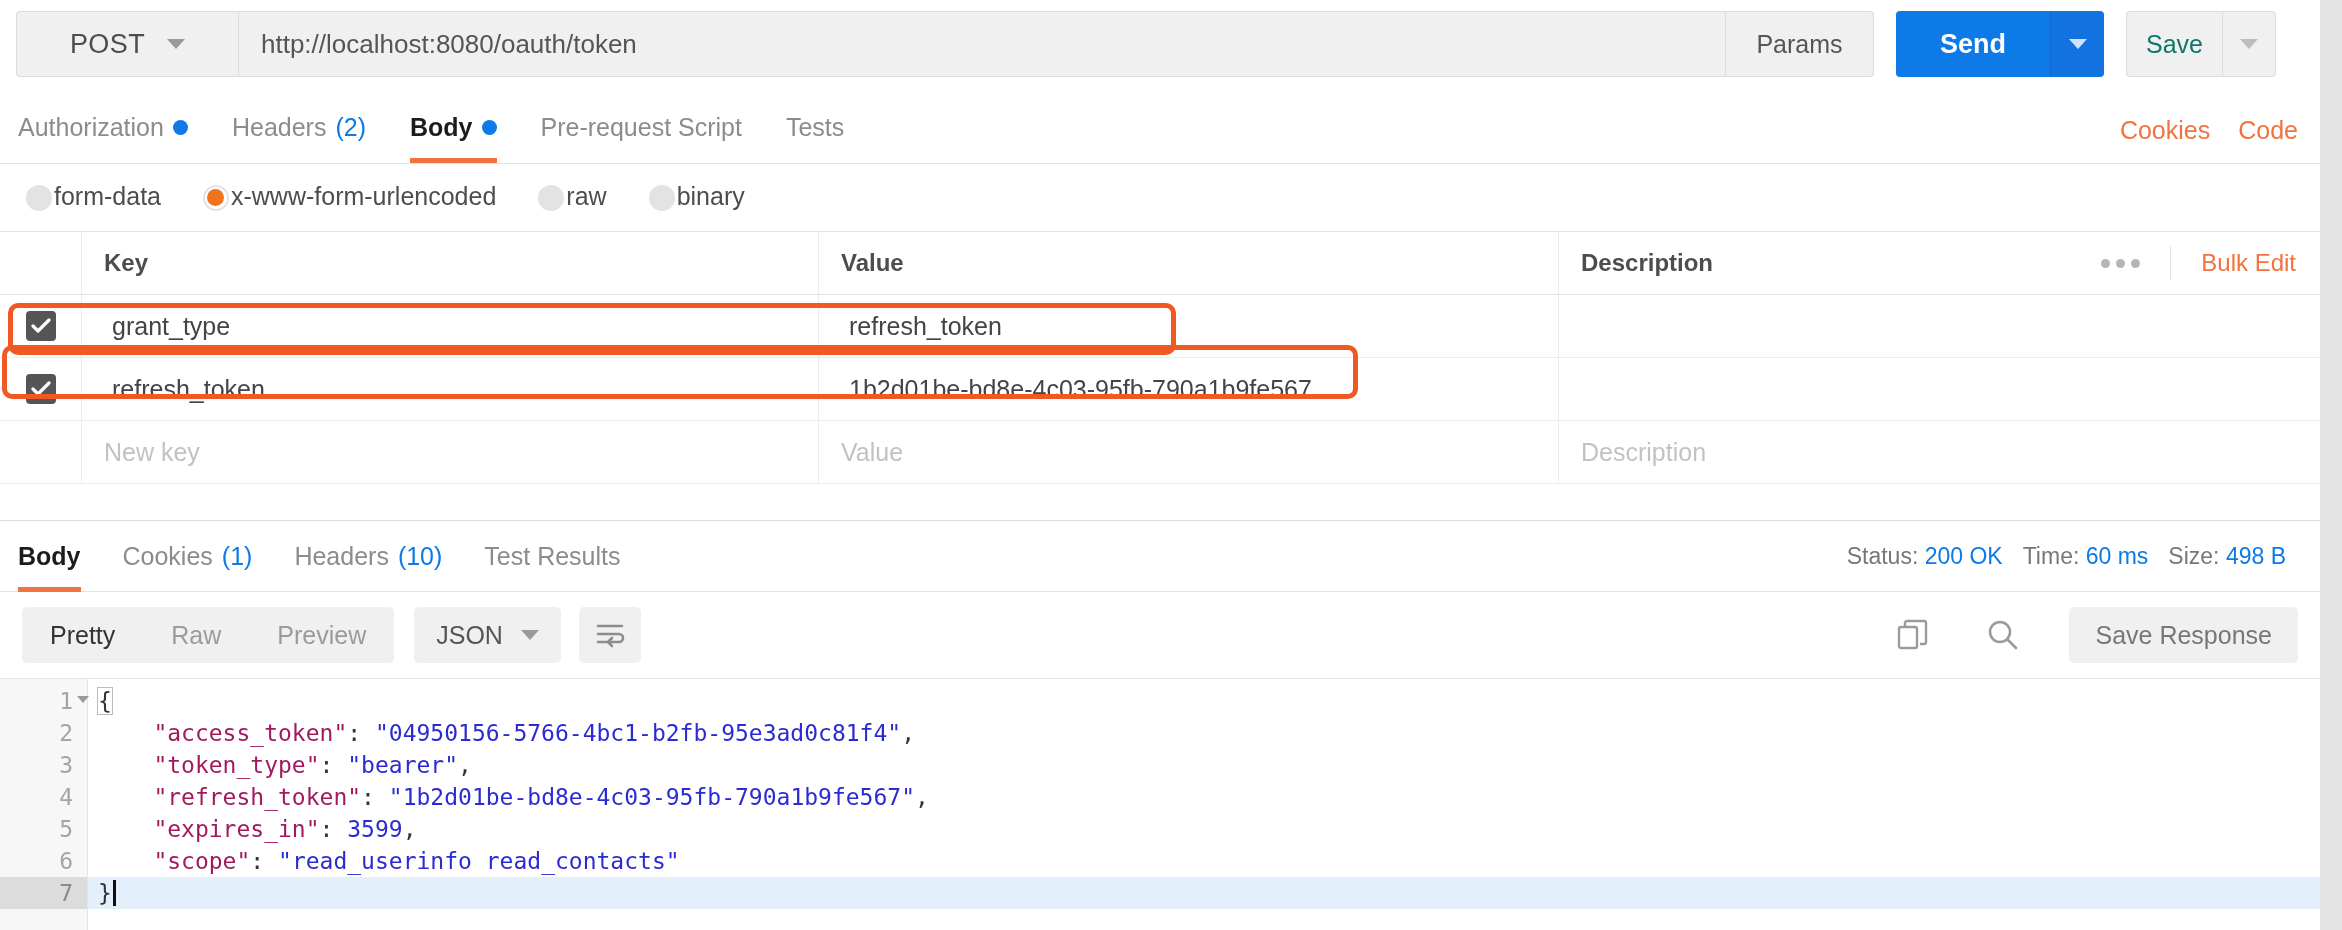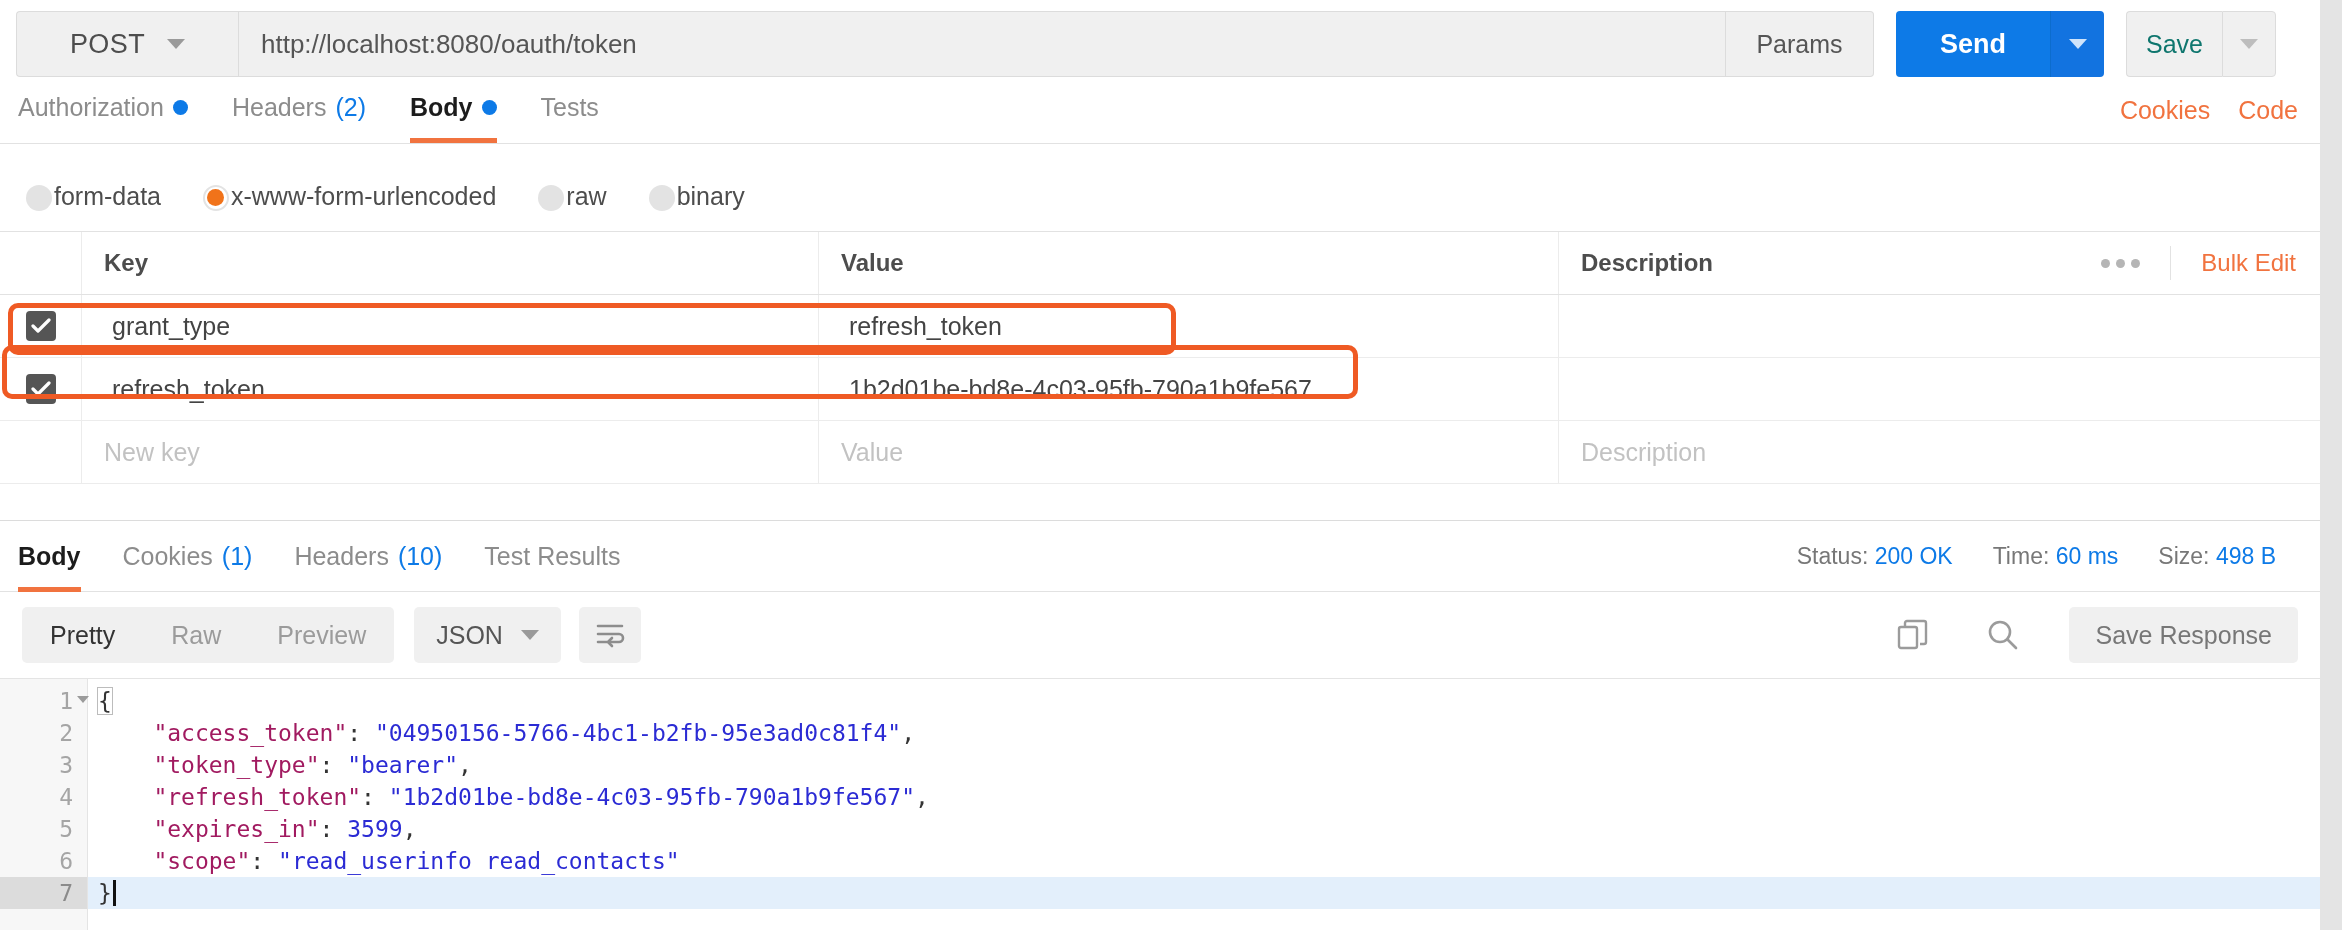--- a/index.html
+++ b/index.html
@@ -66,21 +66,21 @@
   }
   .save-btn span { font-size:25px;color:#0f766e; }
   .save-caret {
     width:54px;height:66px;background:#f0f0f0;border:1px solid #dcdcdc;
     border-radius:0 4px 4px 0;display:flex;align-items:center;justify-content:center;cursor:pointer;
   }
   .save-caret .chev { border-top-color:#bdbdbd; }
 
   
   .req-tabs {
-    position:absolute; left:0; top:72px; width:2320px; height:72px;
+    position:absolute; left:0; top:92px; width:2320px; height:72px;
     border-bottom:1px solid #e2e2e2;
     display:flex; align-items:flex-end;
   }
   .req-tab {
     height:72px; display:flex; align-items:center; gap:9px;
     padding:0 0 0 0; margin-right:44px; cursor:pointer; position:relative;
     font-size:25px; color:#8c8c8c;
   }
   .req-tab:first-child { margin-left:18px; }
   .req-tab.active { color:#1c1c1c; font-weight:bold; }
@@ -159,21 +159,21 @@
     height:72px; display:flex; align-items:center; gap:9px;
     margin-right:42px; cursor:pointer; position:relative;
     font-size:25px; color:#8c8c8c;
   }
   .resp-tab:first-child { margin-left:18px; }
   .resp-tab.active { color:#1c1c1c; font-weight:bold; }
   .resp-tab.active::after {
     content:""; position:absolute; left:0; right:0; bottom:0;
     height:5px; background:#f1733f;
   }
-  .meta { margin-left:auto; display:flex; gap:40px; padding-right:44px; }
+  .meta { margin-left:auto; display:flex; gap:20px; padding-right:34px; }
   .meta-item { font-size:23px; color:#777; }
   .meta-item b { color:#0d7ae7; font-weight:normal; }
 
   
   .resp-toolbar {
     position:absolute; left:0; top:592px; width:2320px; height:86px;
     display:flex; align-items:center; padding:0 22px;
   }
   .seg {
     height:56px; background:#f0f0f0; border-radius:5px; display:flex; align-items:center;
@@ -271,20 +271,23 @@
       <span>Authorization</span>
       <span class="dot-blue"></span>
     </div>
     <div class="req-tab">
       <span>Headers</span>
       <span class="cnt">(2)</span>
     </div>
     <div class="req-tab active">
       <span>Body</span>
       <span class="dot-blue"></span>
+    </div>
+    <div class="req-tab">
+      <span>Pre-request Script</span>
     </div>
     <div class="req-tab">
       <span>Tests</span>
     </div>
     <div class="req-right">
       <span class="link-orange">Cookies</span>
       <span class="link-orange">Code</span>
     </div>
   </div>
 

